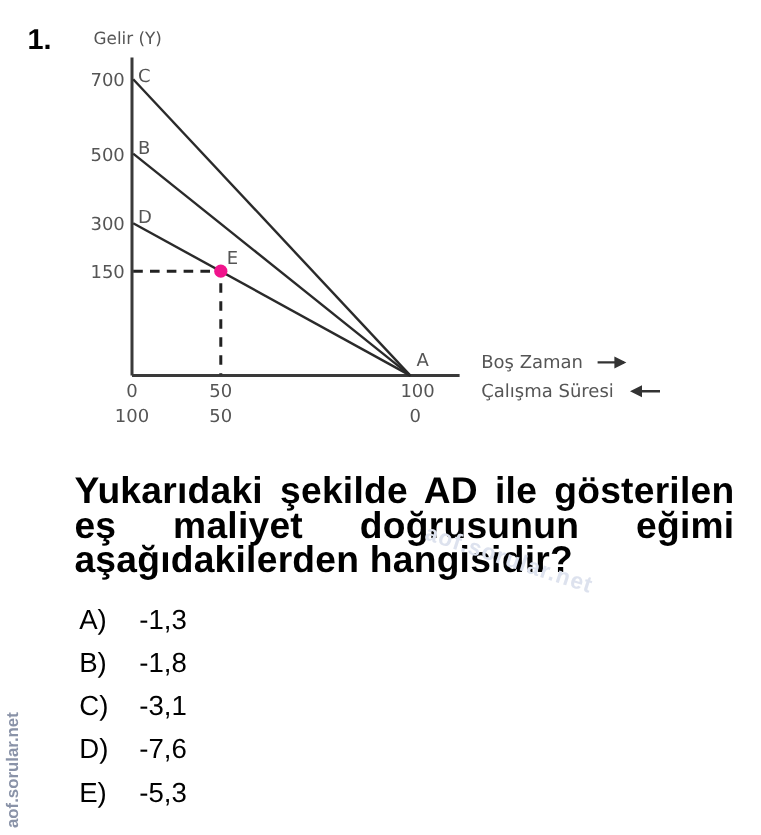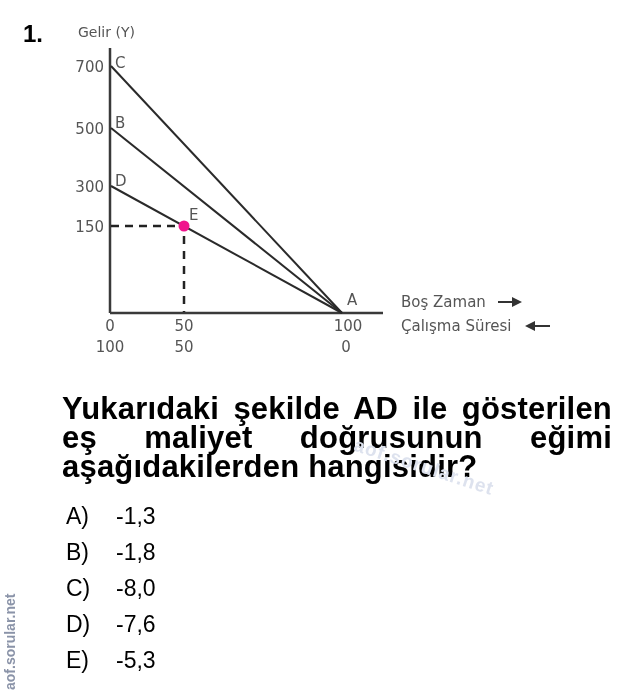--- a/index.html
+++ b/index.html
@@ -74,21 +74,21 @@
   <div class="opt">
     <span class="letter">A)</span>
     <span>-1,3</span>
   </div>
   <div class="opt">
     <span class="letter">B)</span>
     <span>-1,8</span>
   </div>
   <div class="opt">
     <span class="letter">C)</span>
-    <span>-8,0</span>
+    <span>-3,1</span>
   </div>
   <div class="opt">
     <span class="letter">D)</span>
     <span>-7,6</span>
   </div>
   <div class="opt">
     <span class="letter">E)</span>
     <span>-5,3</span>
   </div>
 </div>

